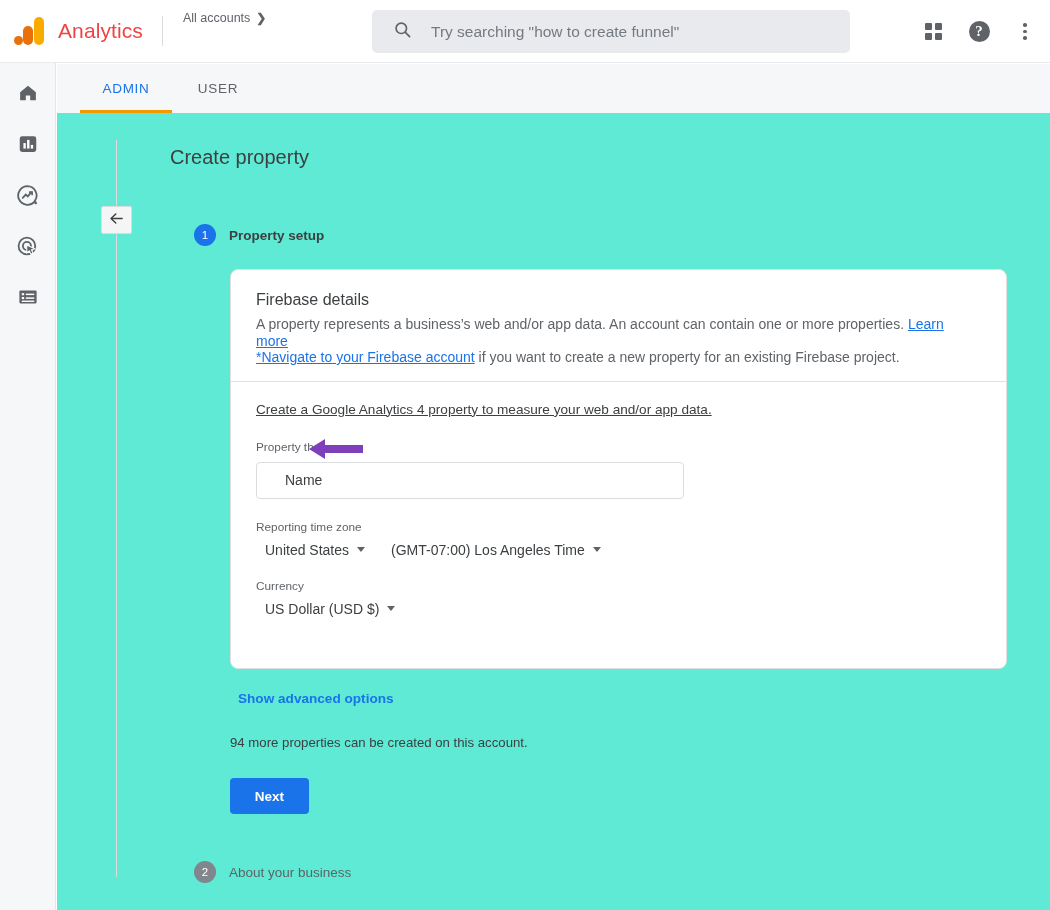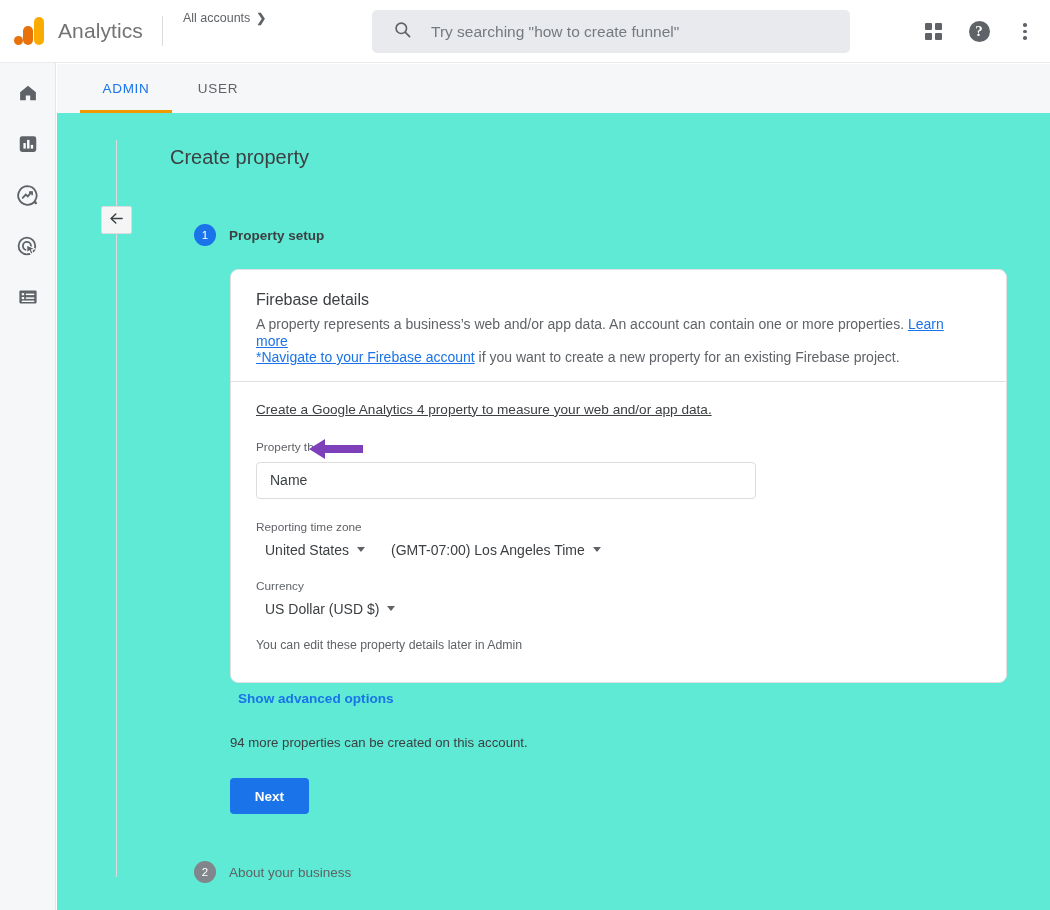--- a/index.html
+++ b/index.html
@@ -43,21 +43,21 @@
     background: #e8710a;
   }
   .ga-logo .dot {
     position: absolute; left: 0; bottom: 1px;
     width: 9px; height: 9px;
     border-radius: 50%;
     background: #e8710a;
   }
   .brand-name {
     font-size: 21px;
-    color: #737373;
+    color: #ef4444;
     margin-left: 14px;
     letter-spacing: .1px;
     white-space: nowrap;
   }
   .brand-sep {
     width: 1px; height: 30px;
     background: #dadce0;
     margin-left: 19px;
   }
   .acct-switch {
@@ -268,24 +268,24 @@
     color: #3c4043;
     margin-bottom: 23px;
     text-decoration: underline;
   }
   .field-label {
     font-size: 11.8px;
     color: #5f6368;
     margin-bottom: 8px;
   }
   .text-input {
-    width: 500px; height: 37px;
+    width: 428px; height: 37px;
     border: 1px solid #dadce0;
     border-radius: 4px;
-    padding: 0 13px;
+    padding: 0 28px;
     font-family: "Liberation Sans", sans-serif;
     font-size: 14px;
     color: #3c4043;
     outline: none;
     background: #fff;
     display: block;
   }
   .group { margin-bottom: 21px; }
   .selects { display: flex; align-items: center; gap: 26px; padding-left: 9px; }
   .sel {
@@ -500,21 +500,20 @@
       <div class="group">
         <div class="field-label">Currency</div>
         <div class="selects">
           <div class="sel">
             <span>US Dollar (USD $)</span>
             <span class="caret"></span>
           </div>
         </div>
       </div>
 
-      <div class="note">You can edit these property details later in Admin</div>
     </div>
   </div>
 
   <div class="adv-link">Show advanced options</div>
   <div class="quota">94 more properties can be created on this account.</div>
   <button class="next-btn">Next</button>
 
   <div class="step-row two">
     <div class="step-num inactive">2</div>
     <div class="step-label inactive">About your business</div>

